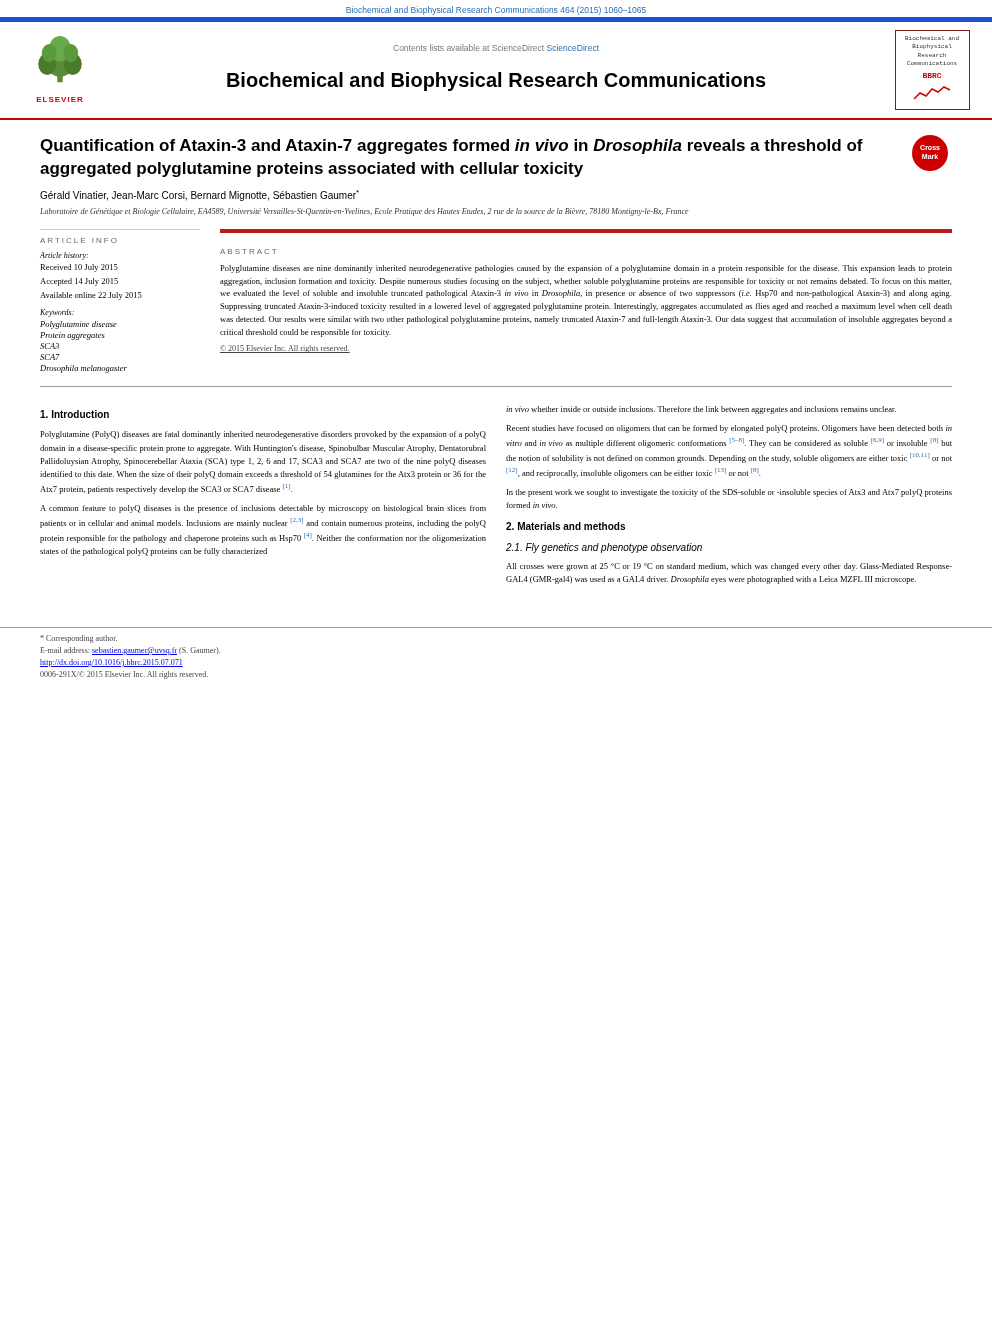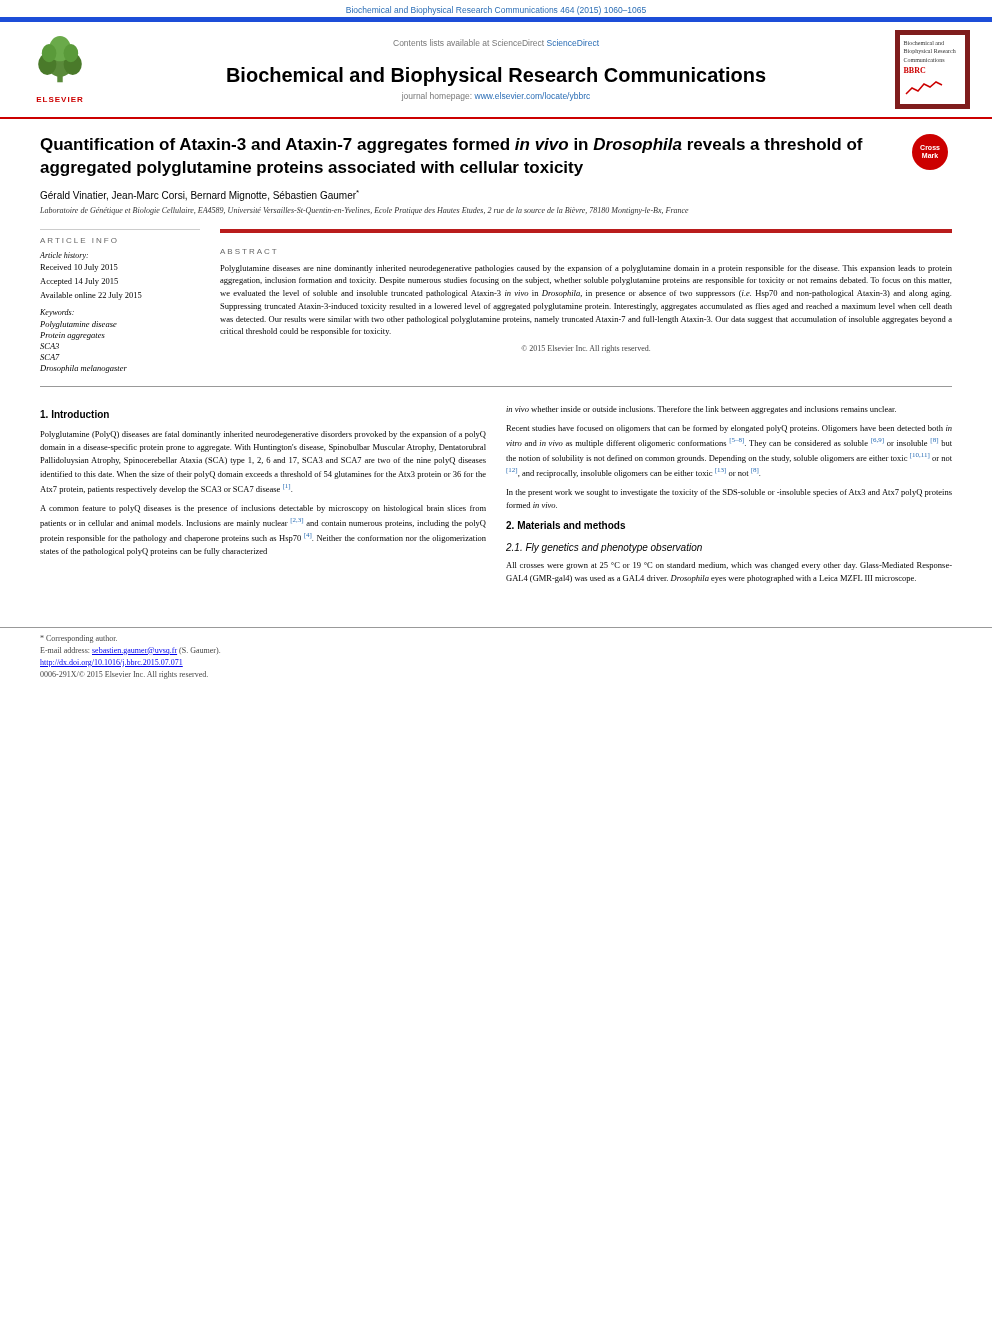--- a/index.html
+++ b/index.html
@@ -86,26 +86,26 @@
       text-decoration: none;
     }
     .journal-logo-right {
       width: 80px;
       flex-shrink: 0;
       display: flex;
       align-items: center;
       justify-content: center;
     }
     .bbrc-box {
-      border: 5px solid #7f1d1d;
+      border: 1px solid #7f1d1d;
       padding: 4px;
       font-size: 7px;
-      font-family: Liberation Serif, serif;
+      font-family: Liberation Mono, monospace;
       color: #333;
-      text-align: left;
+      text-align: center;
       width: 75px;
     }
     .bbrc-title {
       font-weight: bold;
       color: #c00;
       font-size: 8px;
     }
 
     
     .main-content {
@@ -219,23 +219,24 @@
       margin-bottom: 6px;
     }
     .abstract-text {
       font-size: 8.5px;
       line-height: 1.5;
       text-align: justify;
       color: #000;
     }
     .copyright {
       font-size: 8px;
-      text-align: center;
+      text-align: left;
       margin-top: 6px;
       color: #444;
+      text-decoration: underline;
     }
 
     
     .section-divider {
       border: none;
       border-top: 1px solid #999;
       margin: 10px 0;
     }
 
     
@@ -317,24 +318,20 @@
     </svg>
     <span class="elsevier-label">ELSEVIER</span>
   </div>
 
   <div class="journal-center">
     <div class="sciencedirect-link">
       <span>Contents lists available at ScienceDirect</span>
       <a href="#">ScienceDirect</a>
     </div>
     <div class="journal-title-main">Biochemical and Biophysical Research Communications</div>
-    <div class="journal-homepage">
-      <span>journal homepage:</span>
-      <a href="#">www.elsevier.com/locate/ybbrc</a>
-    </div>
   </div>
 
   <div class="journal-logo-right">
     <div class="bbrc-box">
       <div style="font-size:6px; color:#333; line-height:1.4;">Biochemical and<br>Biophysical Research<br>Communications</div>
       <div class="bbrc-title" style="margin-top:2px;">BBRC</div>
       <div style="margin-top:3px;">
         <svg width="40" height="20" viewBox="0 0 40 20">
           <polyline points="2,16 8,10 14,13 20,6 26,9 32,4 38,7" stroke="#c00" stroke-width="1.5" fill="none"></polyline>
         </svg>

